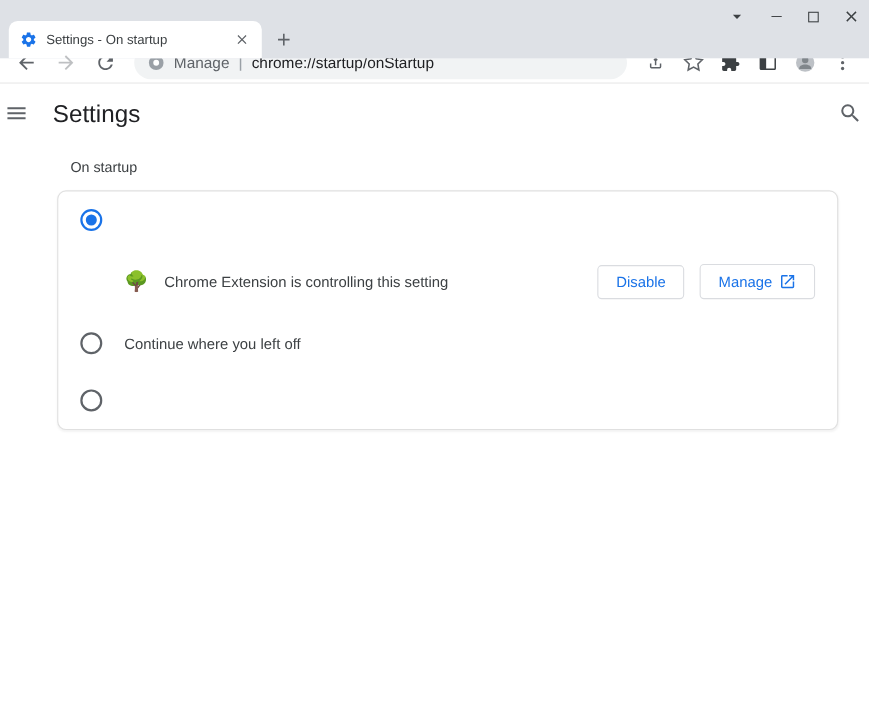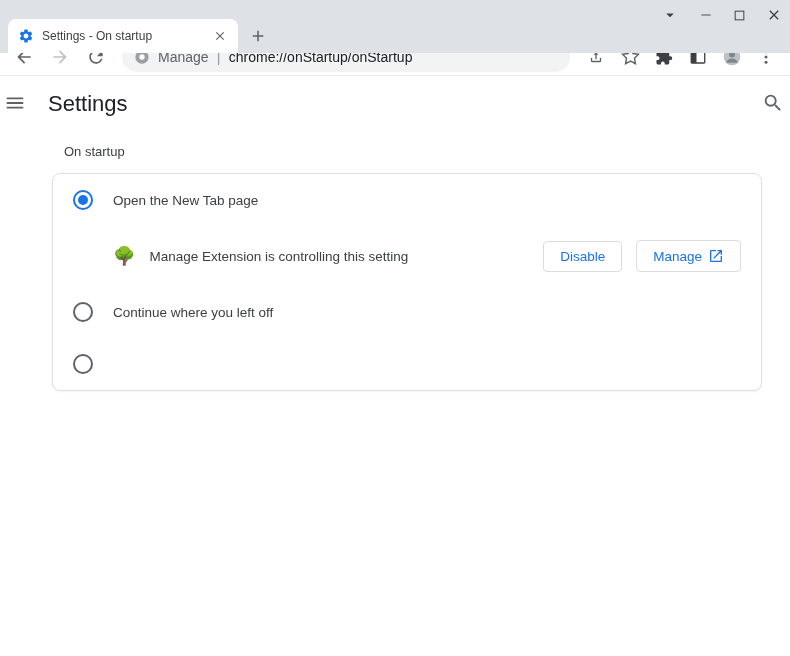--- a/index.html
+++ b/index.html
@@ -112,21 +112,21 @@
   </div>
   <div class="omnibox">
     <span>
       <svg viewBox="0 0 24 24" width="16" height="16">
           <circle cx="12" cy="12" r="10" fill="#9aa0a6"></circle>
           <circle cx="12" cy="12" r="4" fill="#fff"></circle>
         </svg>
     </span>
     <span class="omnibox-prefix">Manage</span>
     <span class="omnibox-sep">|</span>
-    <span class="omnibox-url">chrome://onStartup/onStartup</span>
+    <span class="omnibox-url">chrome://startup/onStartup</span>
   </div>
   <div class="toolbar-icons">
     <span class="toolbar-icon">
         <svg viewBox="0 0 24 24" width="18" height="18">
           <path fill="none" stroke="#5f6368" stroke-width="1.8" d="M14 9l-2-2m0 0L10 9m2-2v8M6 13v4a1 1 0 001 1h10a1 1 0 001-1v-4"></path>
         </svg>
       </span>
     <span class="toolbar-icon">
         <svg viewBox="0 0 24 24" width="19" height="19">
           <path fill="none" stroke="#5f6368" stroke-width="1.8" d="M12 2l3.09 6.26L22 9.27l-5 4.87 1.18 6.88L12 17.77l-6.18 3.25L7 14.14 2 9.27l6.91-1.01L12 2z"></path>
@@ -172,25 +172,24 @@
         <path fill="#5f6368" d="M15.5 14h-.79l-.28-.27A6.471 6.471 0 0016 9.5 6.5 6.5 0 109.5 16c1.61 0 3.09-.59 4.23-1.57l.27.28v.79l5 4.99L20.49 19l-4.99-5zm-6 0C7.01 14 5 11.99 5 9.5S7.01 5 9.5 5 14 7.01 14 9.5 11.99 14 9.5 14z"></path>
       </svg>
   </span>
 </div>
 
 <div class="content">
   <div class="section-title">On startup</div>
   <div class="card">
     <div class="row">
       <div class="radio selected"></div>
-      <div class="row-label">Open the New Tab page</div>
     </div>
     <div class="row ext-row">
       <span class="ext-icon">🌳</span>
-      <span class="ext-text">Manage Extension is controlling this setting</span>
+      <span class="ext-text">Chrome Extension is controlling this setting</span>
       <button class="btn">
         <span>Disable</span>
       </button>
       <button class="btn">
         <span>Manage</span>
         <svg viewBox="0 0 24 24" width="16" height="16">
             <path fill="#1a73e8" d="M19 19H5V5h7V3H5a2 2 0 00-2 2v14a2 2 0 002 2h14c1.1 0 2-.9 2-2v-7h-2v7zM14 3v2h3.59l-9.83 9.83 1.41 1.41L19 6.41V10h2V3h-7z"></path>
           </svg>
       </button>
     </div>

